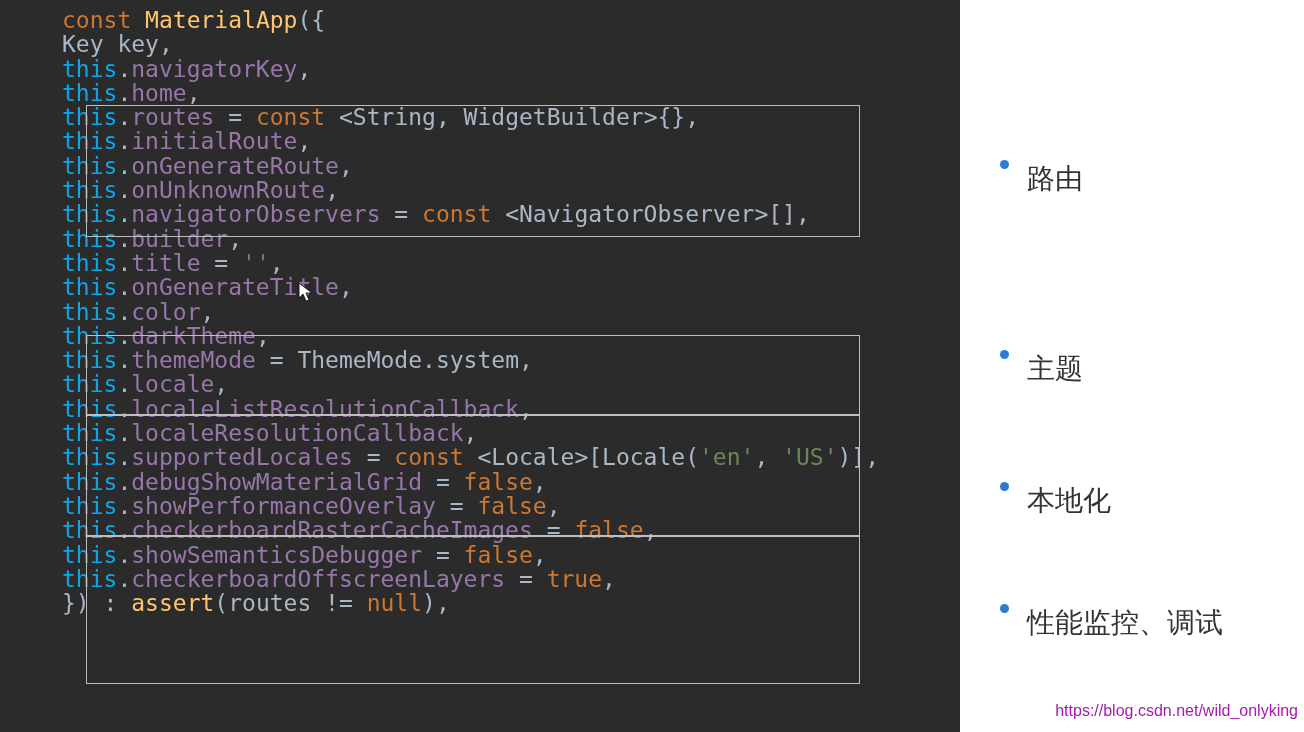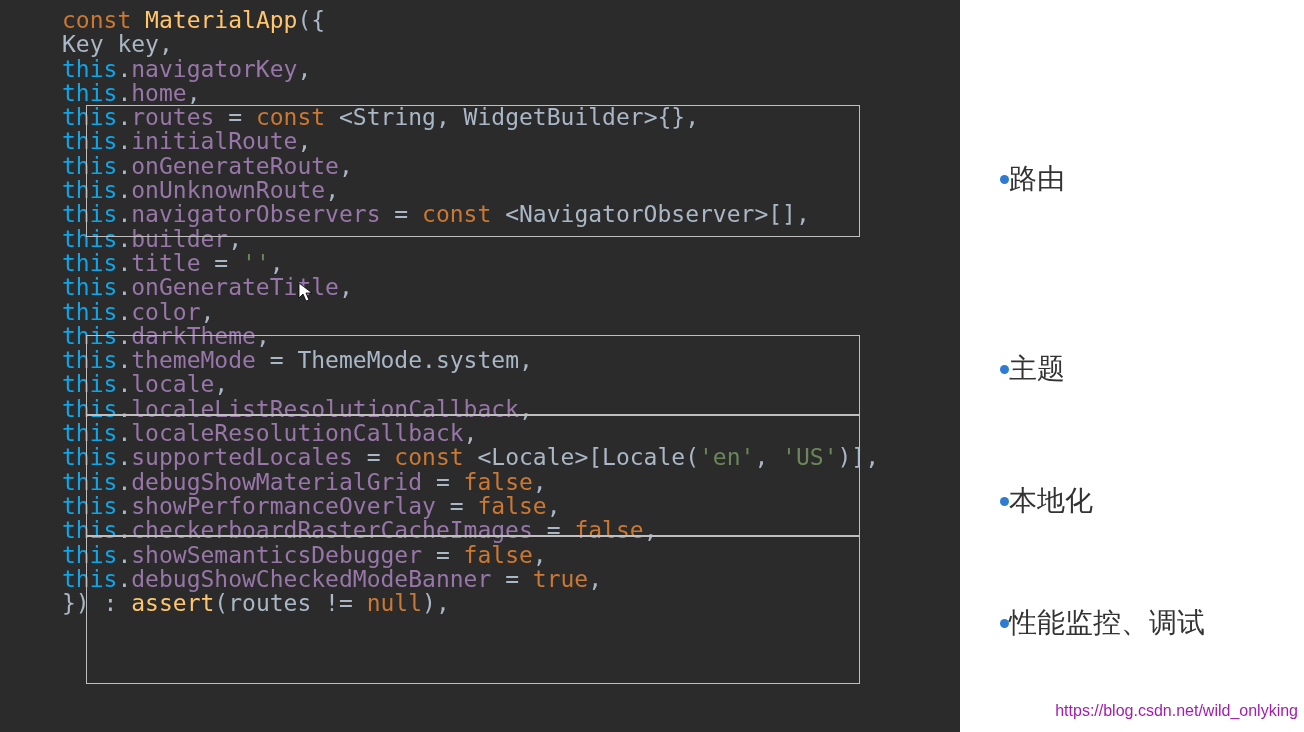--- a/index.html
+++ b/index.html
@@ -53,21 +53,22 @@
   .annotations {
     flex: 1;
     background: #ffffff;
     position: relative;
     font-family: "PingFang SC", "Microsoft YaHei", sans-serif;
   }
   .annot-item {
     position: absolute;
     left: 40px;
     display: flex;
-    align-items: center;
+    align-items: flex-start;
+    gap: 18px;
     font-size: 28px;
     color: #333333;
   }
   .bullet {
     width: 9px; height: 9px;
     background: #2d7cd1;
     border-radius: 50%;
     flex-shrink: 0;
   }
   .watermark {
@@ -128,21 +129,21 @@
 
     <div class="code-line indent1"><span class="tok-thiskw">this</span><span class="tok-punc">.</span><span class="tok-prop">debugShowMaterialGrid</span><span class="tok-op"> = </span><span class="tok-kw">false</span><span class="tok-punc">,</span></div>
 
     <div class="code-line indent1"><span class="tok-thiskw">this</span><span class="tok-punc">.</span><span class="tok-prop">showPerformanceOverlay</span><span class="tok-op"> = </span><span class="tok-kw">false</span><span class="tok-punc">,</span></div>
 
     <div class="code-line indent1"><span class="tok-thiskw">this</span><span class="tok-punc">.</span><span class="tok-prop">checkerboardRasterCacheImages</span><span class="tok-op"> = </span><span class="tok-kw">false</span><span class="tok-punc">,</span></div>
 
 
     <div class="code-line indent1"><span class="tok-thiskw">this</span><span class="tok-punc">.</span><span class="tok-prop">showSemanticsDebugger</span><span class="tok-op"> = </span><span class="tok-kw">false</span><span class="tok-punc">,</span></div>
 
-    <div class="code-line indent1"><span class="tok-thiskw">this</span><span class="tok-punc">.</span><span class="tok-prop">debugShowCheckedModeBanner</span><span class="tok-op"> = </span><span class="tok-kw">true</span><span class="tok-punc">,</span></div>
+    <div class="code-line indent1"><span class="tok-thiskw">this</span><span class="tok-punc">.</span><span class="tok-prop">checkerboardOffscreenLayers</span><span class="tok-op"> = </span><span class="tok-kw">true</span><span class="tok-punc">,</span></div>
 
     <div class="code-line"><span class="tok-punc">}) : </span><span class="tok-yel">assert</span><span class="tok-class">(routes != </span><span class="tok-kw">null</span><span class="tok-punc">),</span></div>
 
     <div class="box box1"></div>
     <div class="box box2"></div>
     <div class="box box3"></div>
     <div class="box box4"></div>
 
     <svg class="cursor-ptr" viewBox="0 0 16 20">
         <path d="M1 1 L1 16 L5 12 L8 19 L11 18 L8 11 L14 11 Z" fill="#fff" stroke="#000" stroke-width="0.8"></path>

